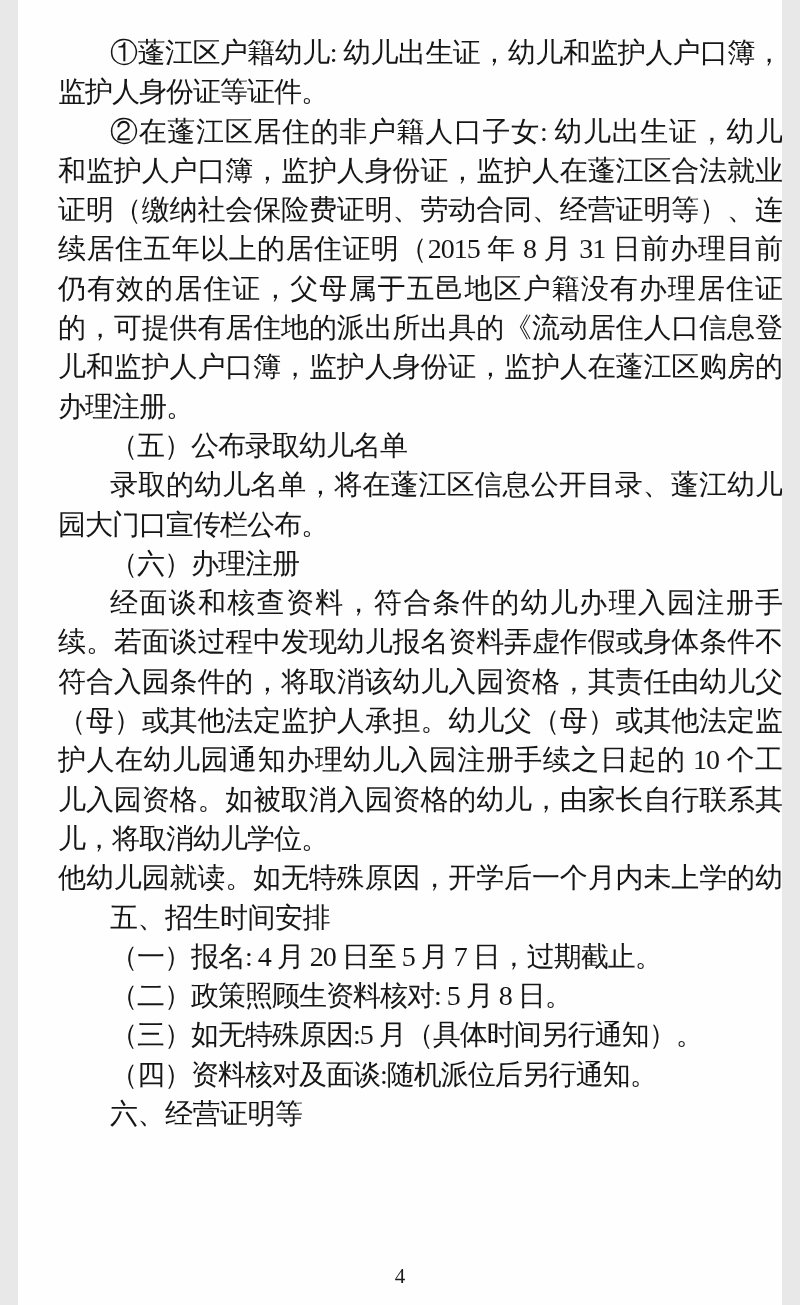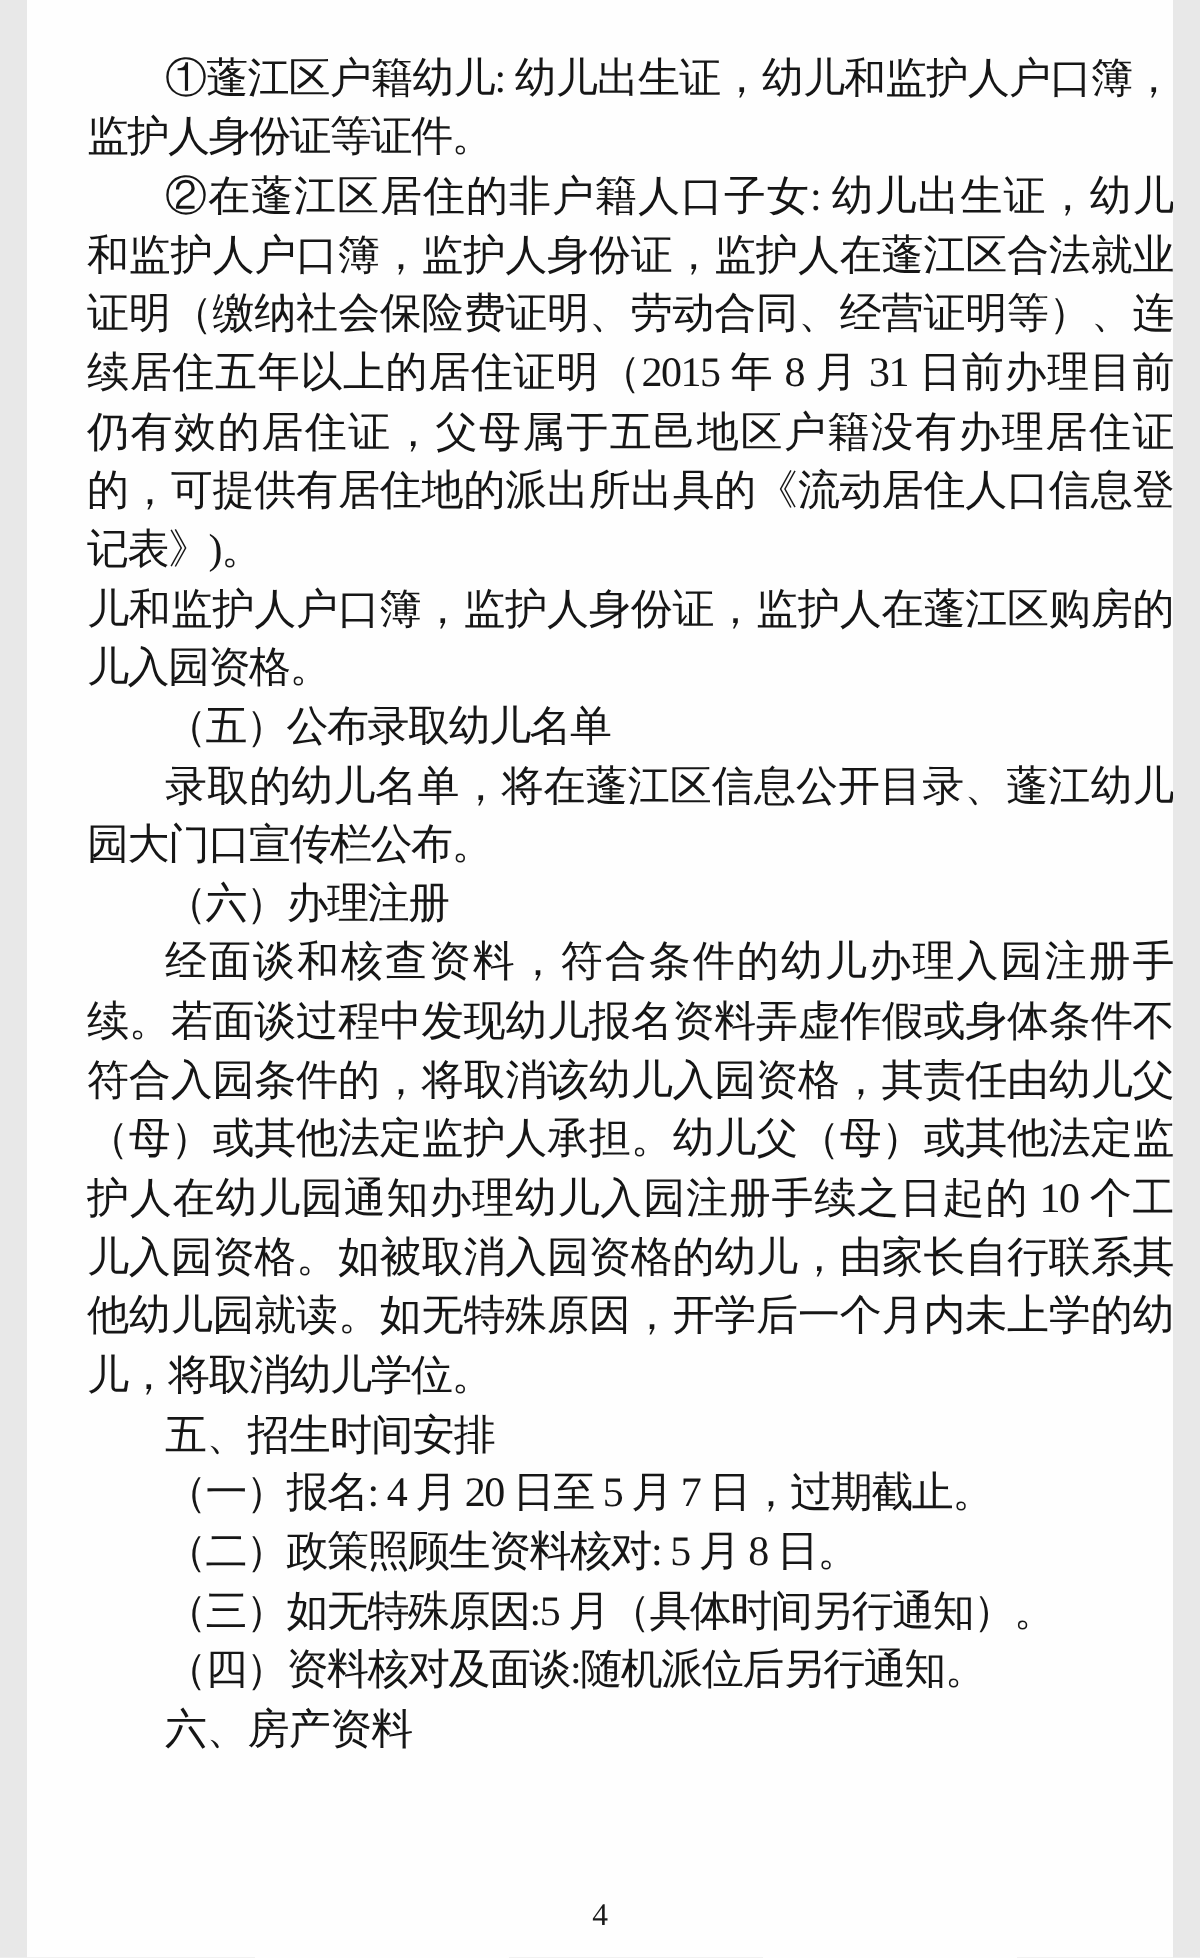--- a/index.html
+++ b/index.html
@@ -69,59 +69,58 @@
         <div class="doc-line first fill">①蓬江区户籍幼儿: 幼儿出生证，幼儿和监护人户口簿，</div>
         <div class="doc-line last">监护人身份证等证件。</div>
       </div>
       <div class="block body">
         <div class="doc-line first fill">②在蓬江区居住的非户籍人口子女: 幼儿出生证，幼儿</div>
         <div class="doc-line fill">和监护人户口簿，监护人身份证，监护人在蓬江区合法就业</div>
         <div class="doc-line fill">证明（缴纳社会保险费证明、劳动合同、经营证明等）、连</div>
         <div class="doc-line fill">续居住五年以上的居住证明（2015 年 8 月 31 日前办理目前</div>
         <div class="doc-line fill">仍有效的居住证，父母属于五邑地区户籍没有办理居住证</div>
         <div class="doc-line fill">的，可提供有居住地的派出所出具的《流动居住人口信息登</div>
-        <div class="doc-line last">记表》)。</div>
       </div>
       <div class="block body">
         <div class="doc-line fill">儿和监护人户口簿，监护人身份证，监护人在蓬江区购房的</div>
-        <div class="doc-line last">儿入园资格。</div>
+        <div class="doc-line last">办理注册。</div>
       </div>
       <div class="block kai-heading">
         <div class="doc-line first last">（五）公布录取幼儿名单</div>
       </div>
       <div class="block body">
         <div class="doc-line first fill">录取的幼儿名单，将在蓬江区信息公开目录、蓬江幼儿</div>
         <div class="doc-line last">园大门口宣传栏公布。</div>
       </div>
       <div class="block kai-heading">
         <div class="doc-line first last">（六）办理注册</div>
       </div>
       <div class="block body">
         <div class="doc-line first fill">经面谈和核查资料，符合条件的幼儿办理入园注册手</div>
         <div class="doc-line fill">续。若面谈过程中发现幼儿报名资料弄虚作假或身体条件不</div>
         <div class="doc-line fill">符合入园条件的，将取消该幼儿入园资格，其责任由幼儿父</div>
         <div class="doc-line fill">（母）或其他法定监护人承担。幼儿父（母）或其他法定监</div>
         <div class="doc-line fill">护人在幼儿园通知办理幼儿入园注册手续之日起的 10 个工</div>
         <div class="doc-line fill">儿入园资格。如被取消入园资格的幼儿，由家长自行联系其</div>
+        <div class="doc-line last">儿，将取消幼儿学位。</div>
         <div class="doc-line fill">他幼儿园就读。如无特殊原因，开学后一个月内未上学的幼</div>
-        <div class="doc-line last">儿，将取消幼儿学位。</div>
       </div>
       <div class="block bold-heading">
         <div class="doc-line first last">五、招生时间安排</div>
       </div>
       <div class="block list-item">
         <div class="doc-line first last">（一）报名: 4 月 20 日至 5 月 7 日，过期截止。</div>
       </div>
       <div class="block list-item">
         <div class="doc-line first last">（二）政策照顾生资料核对: 5 月 8 日。</div>
       </div>
       <div class="block list-item">
         <div class="doc-line first last">（三）如无特殊原因:5 月（具体时间另行通知）。</div>
       </div>
       <div class="block list-item">
         <div class="doc-line first last">（四）资料核对及面谈:随机派位后另行通知。</div>
       </div>
       <div class="block bold-heading">
-        <div class="doc-line first last">六、房产资料</div>
+        <div class="doc-line first last">六、经营证明等</div>
       </div>
     </div>
   <div class="footer">4</div>
 </div>
 
 </body></html>

